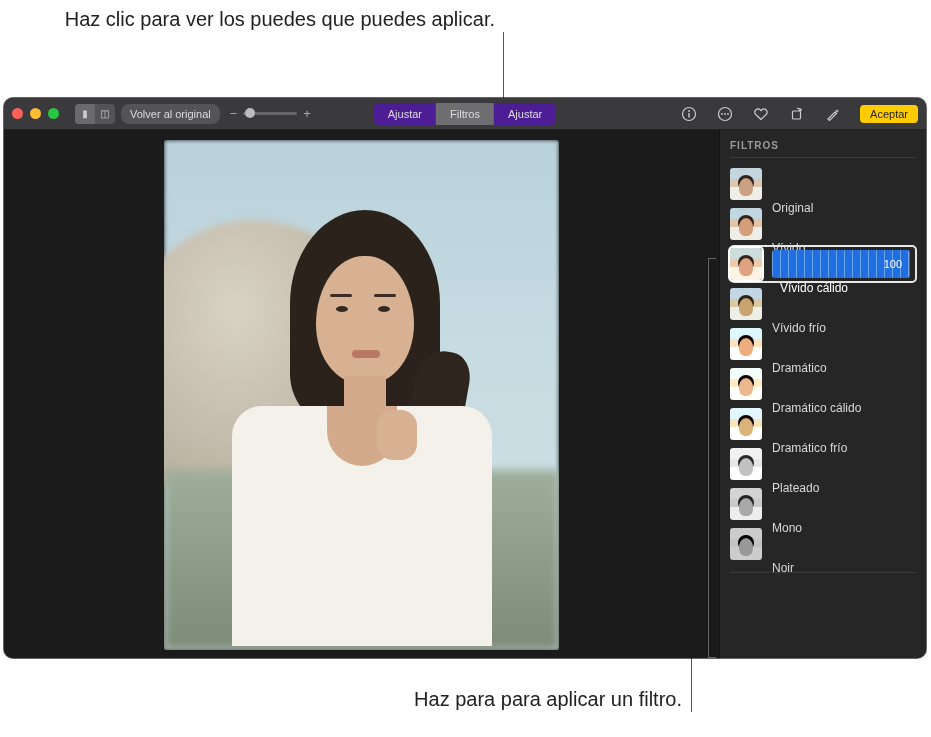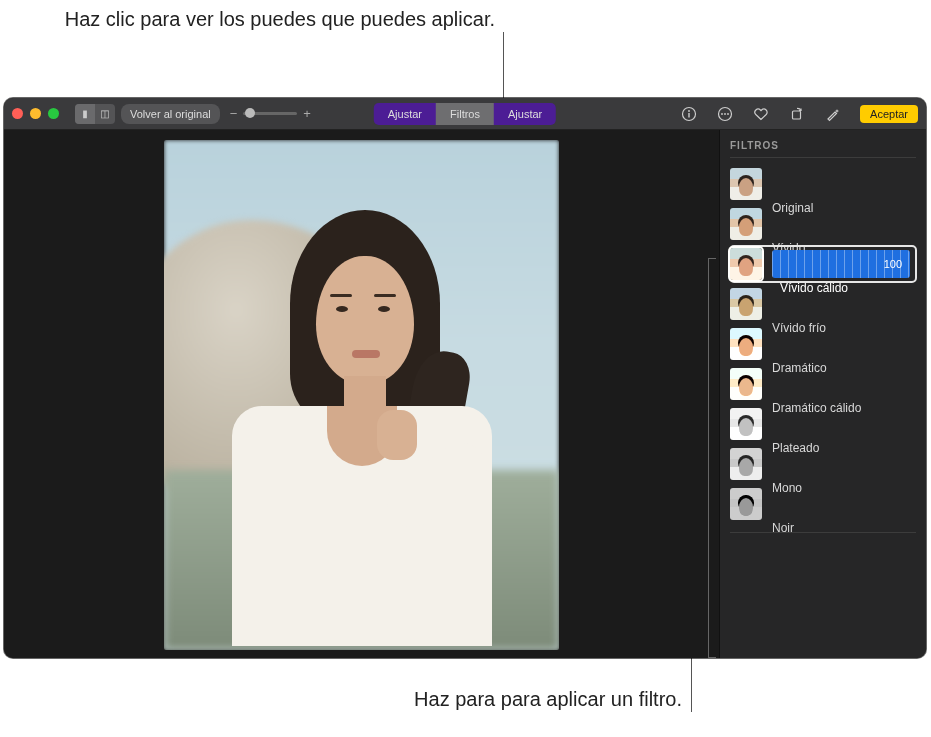--- a/index.html
+++ b/index.html
@@ -484,20 +484,24 @@
           </div>
           <div class="filter-item">
             <div class="thumb dram"></div>
             <span class="filter-label">Dramático</span>
           </div>
           <div class="filter-item">
             <div class="thumb dramw"></div>
             <span class="filter-label">Dramático cálido</span>
           </div>
           <div class="filter-item">
+            <div class="thumb dramc"></div>
+            <span class="filter-label">Dramático frío</span>
+          </div>
+          <div class="filter-item">
             <div class="thumb silver"></div>
             <span class="filter-label">Plateado</span>
           </div>
           <div class="filter-item">
             <div class="thumb mono"></div>
             <span class="filter-label">Mono</span>
           </div>
           <div class="filter-item">
             <div class="thumb noir"></div>
             <span class="filter-label">Noir</span>

